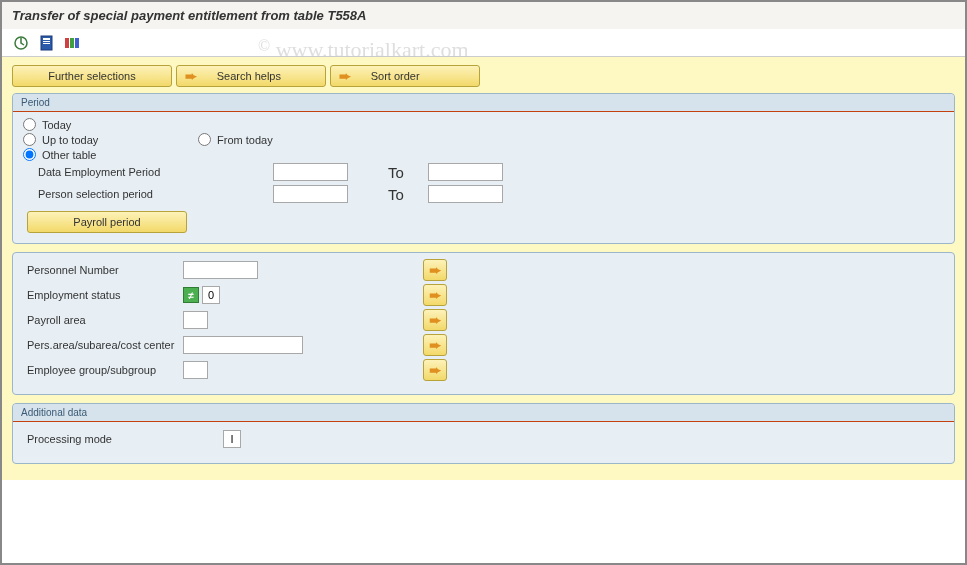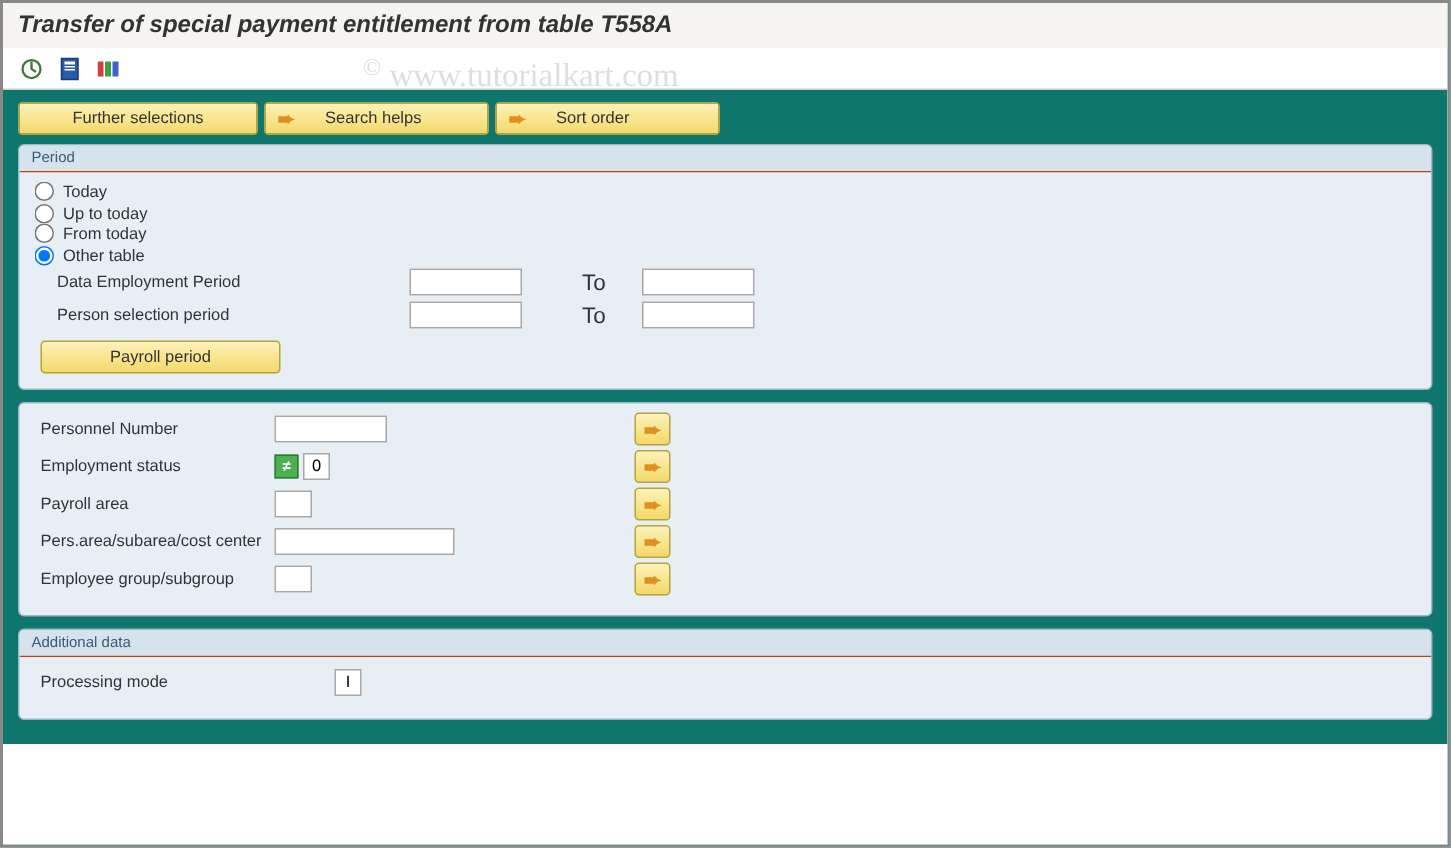--- a/index.html
+++ b/index.html
@@ -11,29 +11,29 @@
     background: #fff;
     color: #333;
     width: 967px;
     height: 565px;
     border: 2px solid #888;
     position: relative;
   }
   .title-bar {
     background: #f5f4f0;
     padding: 6px 10px;
-    font-size: 16px;
+    font-size: 13px;
     font-weight: bold;
     font-style: italic;
     color: #333;
   }
   .watermark {
     position: absolute;
     top: 35px;
-    left: 240px;
+    left: 256px;
     font-size: 22px;
     color: rgba(200,200,200,0.6);
     font-family: Georgia, serif;
     pointer-events: none;
     z-index: 100;
   }
   .watermark .c {
     font-size: 16px;
     vertical-align: top;
   }
@@ -48,21 +48,21 @@
   .icon-btn {
     width: 18px;
     height: 18px;
     display: inline-flex;
     align-items: center;
     justify-content: center;
     cursor: pointer;
   }
   .content {
     padding: 8px 10px;
-    background: #0f766e;
+    background: #fef9c3;
   }
   .btn-row {
     display: flex;
     gap: 4px;
     margin-bottom: 6px;
   }
   .yellow-btn {
     background: linear-gradient(#fdf2b8, #f3d96a);
     border: 1px solid #b8a33a;
     border-radius: 3px;
@@ -97,21 +97,20 @@
     color: #3a5a75;
     border-radius: 4px 4px 0 0;
   }
   .group-body {
     padding: 6px 10px 10px 10px;
   }
   .radio-row {
     display: flex;
     gap: 0;
     margin-bottom: 2px;
-    flex-direction: column;
   }
   .radio-cell {
     display: flex;
     align-items: center;
     gap: 4px;
     font-size: 11px;
     color: #333;
     width: 175px;
   }
   .radio-cell input[type=radio] {

